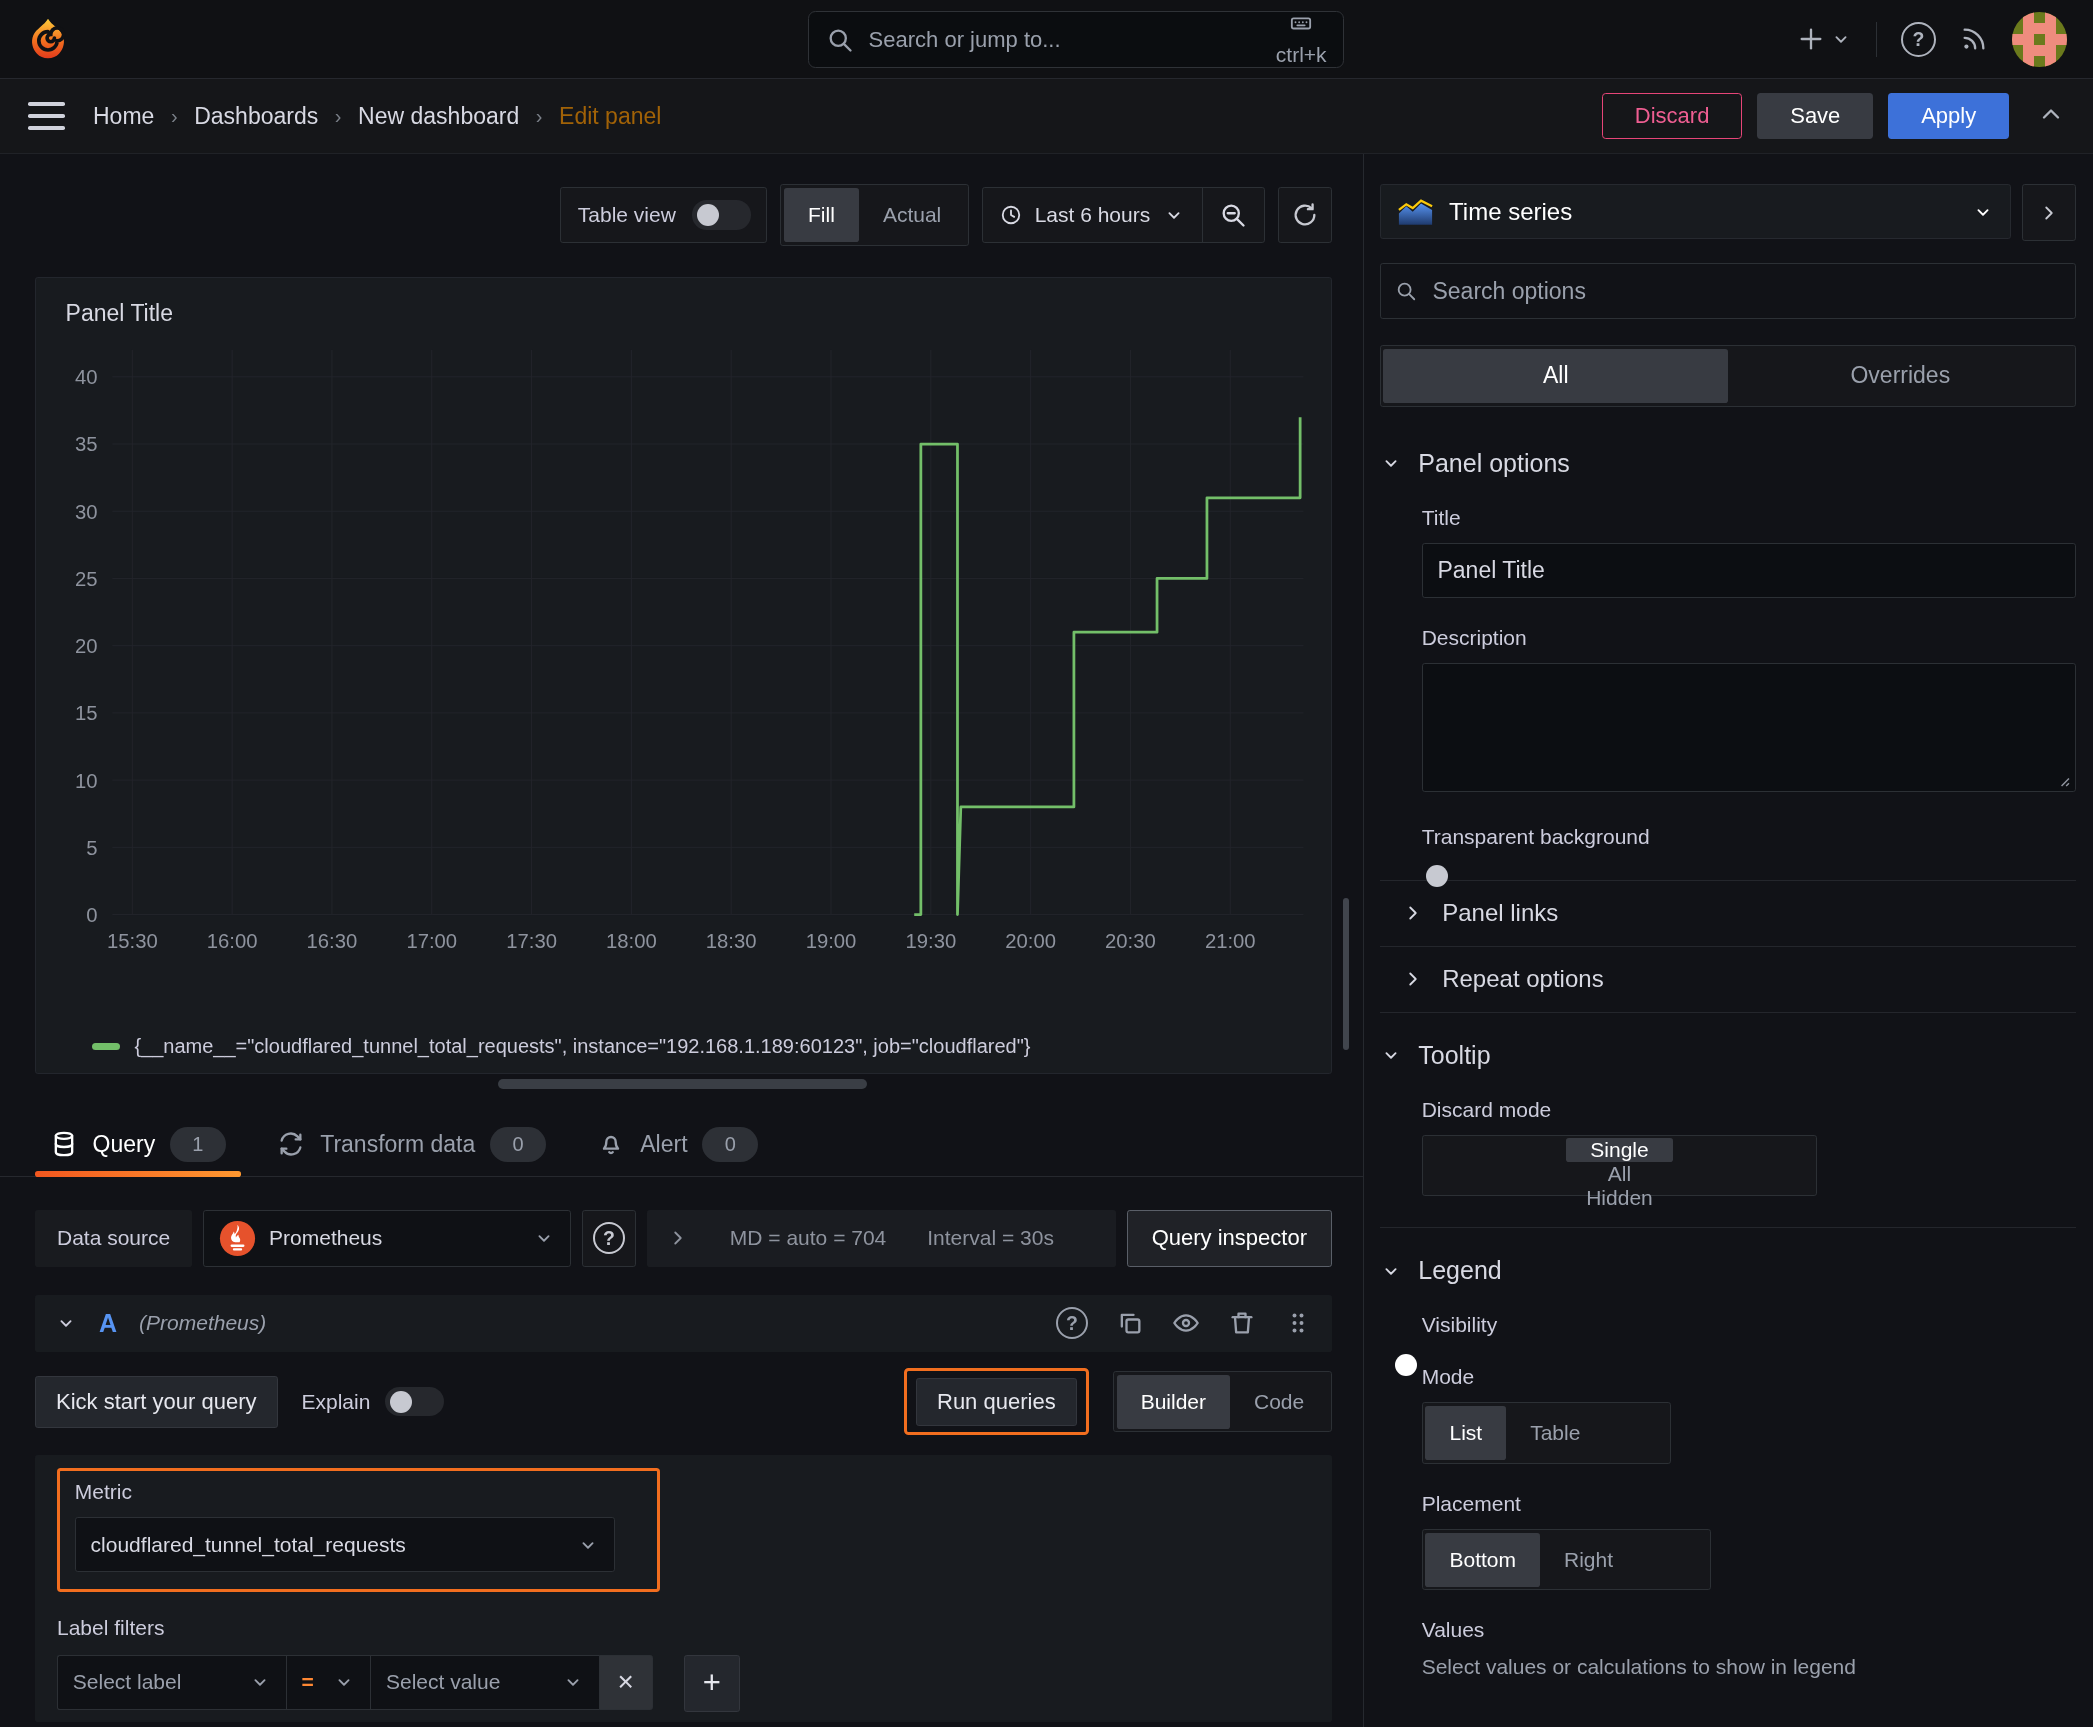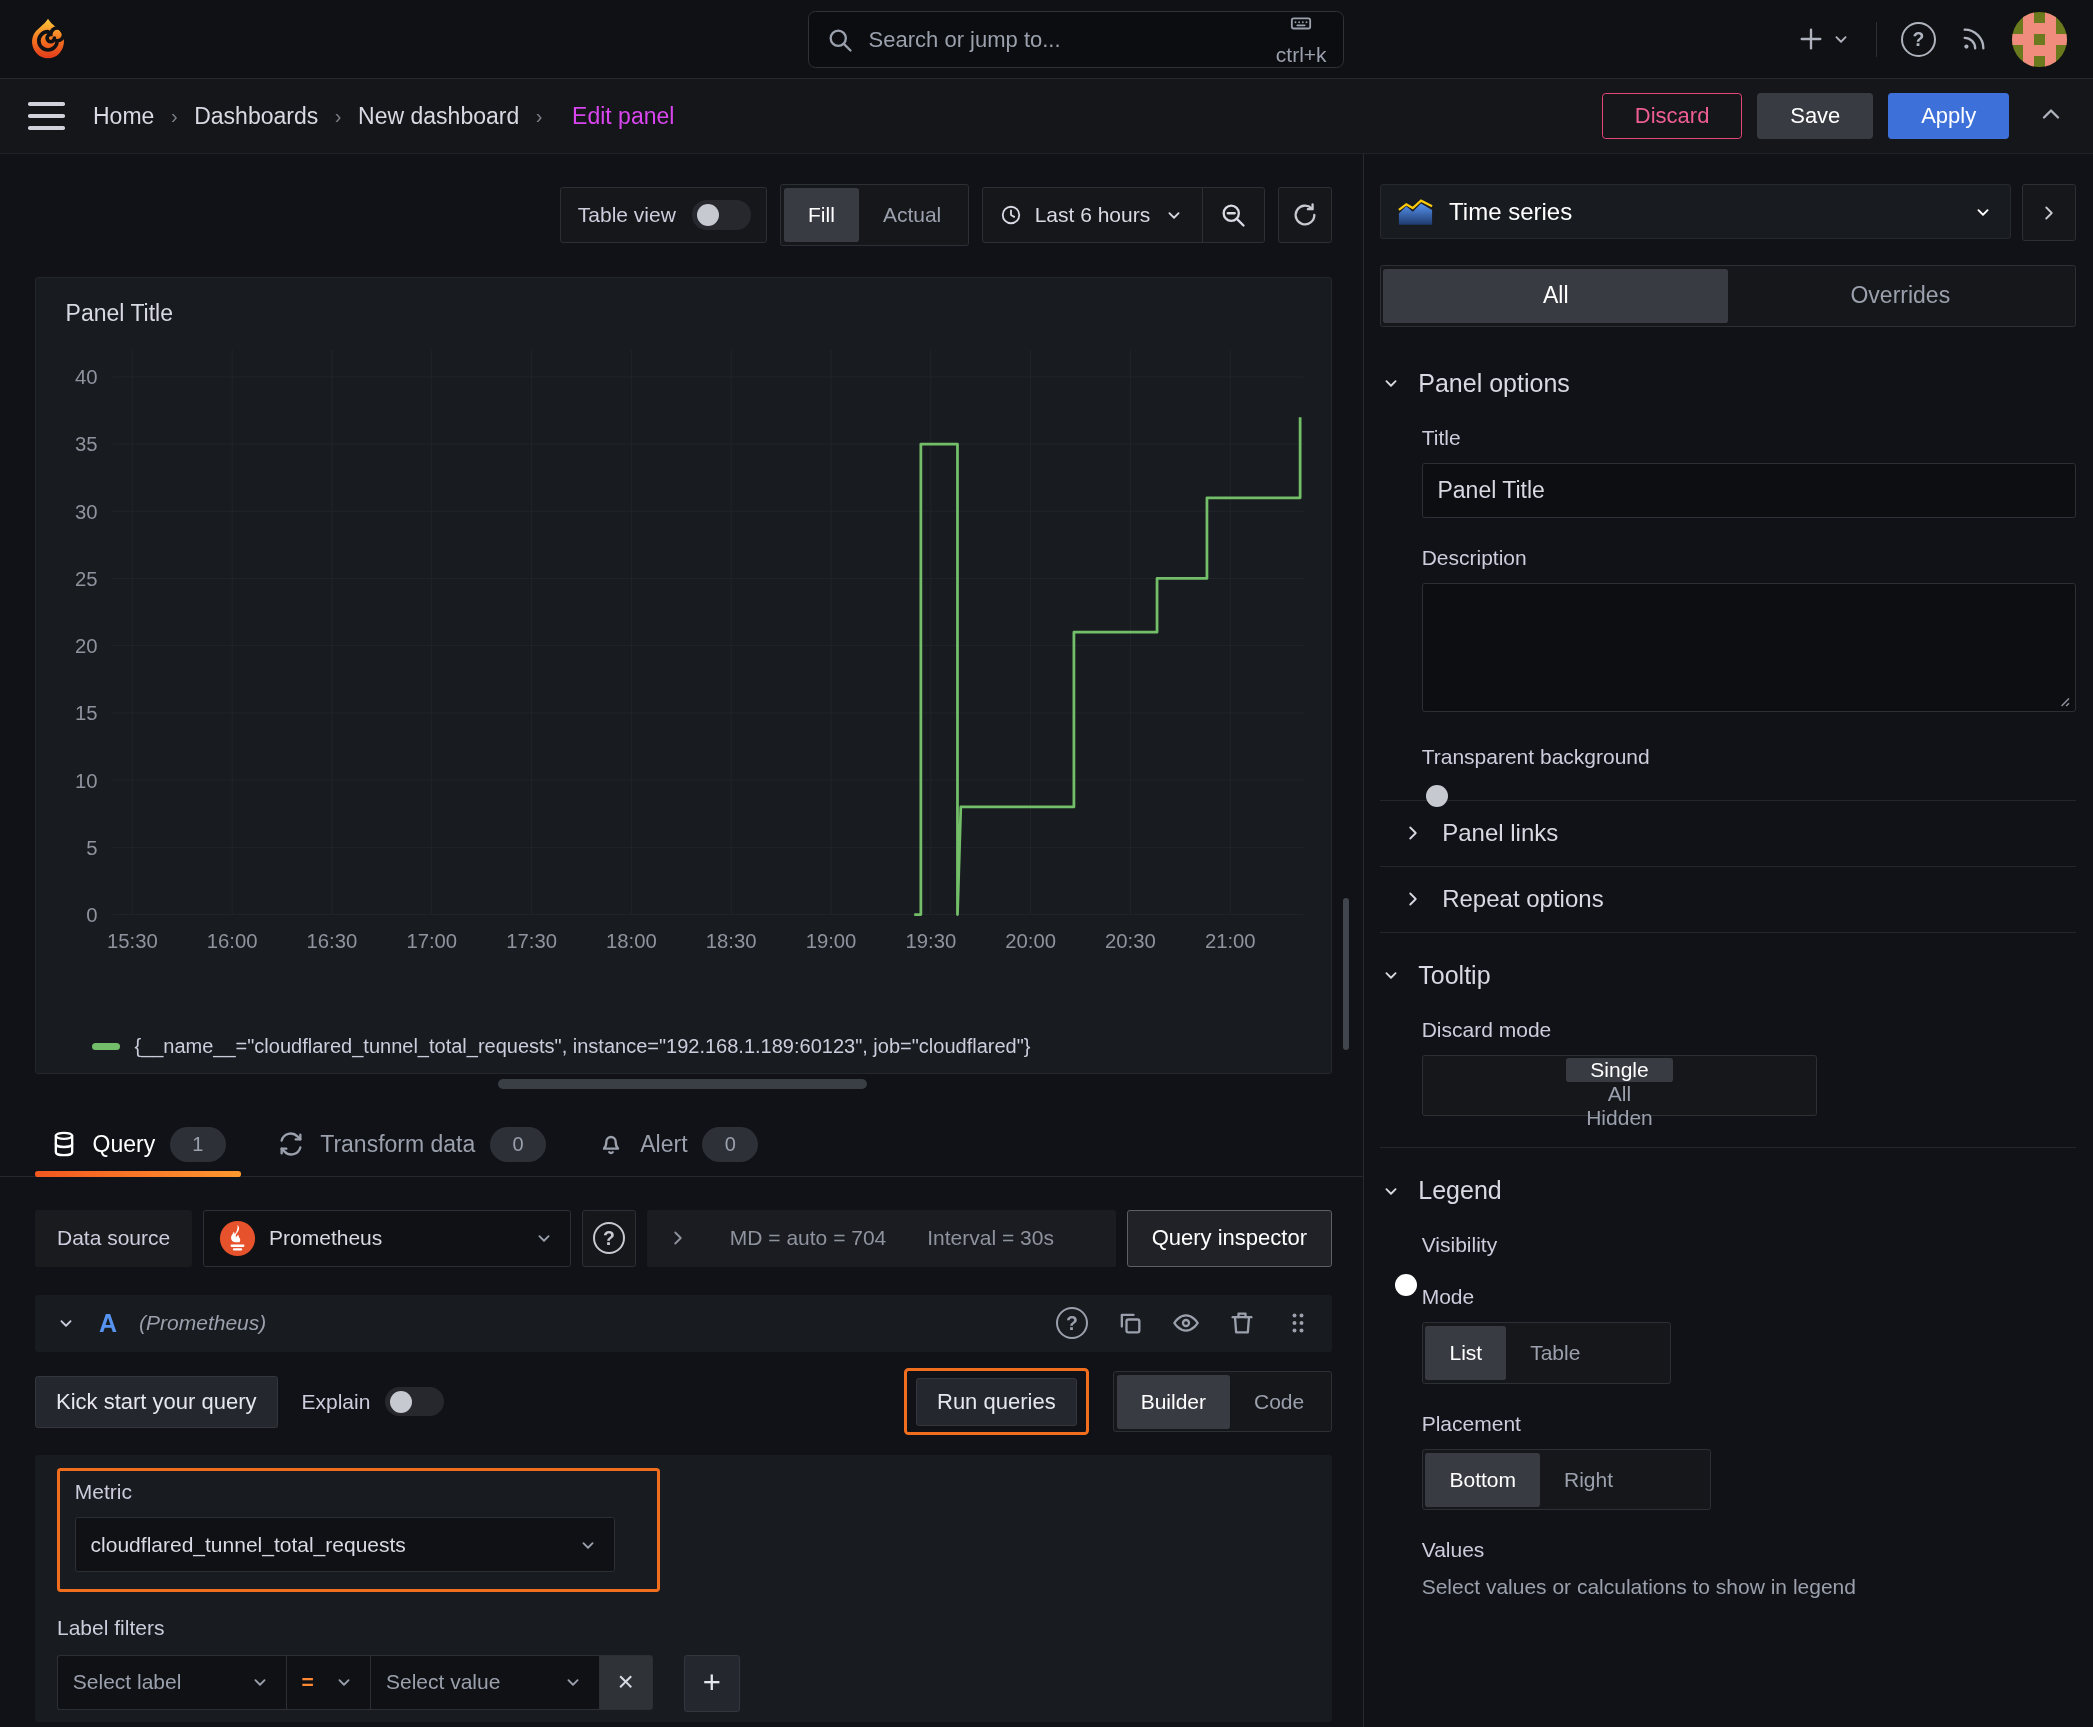--- a/index.html
+++ b/index.html
@@ -22,21 +22,21 @@
   .avatar{width:55px;height:55px;border-radius:50%;overflow:hidden;background:#6b7a1c;display:grid;
      grid-template-columns:repeat(5,1fr);grid-template-rows:repeat(5,1fr);}
   .avatar i{display:block;}
   .avatar i.on{background:#ef8c7e;}
   
   .navbar{height:74px;background:#151619;border-bottom:0.9px solid #202227;display:flex;align-items:center;padding:0 28px;gap:28px;}
   .burger{width:37px;display:flex;flex-direction:column;gap:7.4px;cursor:pointer;}
   .burger i{height:4.6px;background:#d0d2dc;border-radius:1.8px;}
   .crumbs{display:flex;align-items:center;gap:16.6px;font-size:23px;color:#d8d9e3;text-align:right;}
   .crumbs .sep{color:#7b8089;font-size:20px;}
-  .crumbs .current{color:#d946ef;margin-left:13px;}
+  .crumbs .current{color:#a16207;}
   .nav-actions{margin-left:auto;display:flex;align-items:center;gap:14.8px;}
   .btn{height:46px;display:inline-flex;align-items:center;justify-content:center;padding:0 32px;border-radius:3.7px;
      font-size:22px;border:0.9px solid transparent;background:#383b42;color:#fff;cursor:pointer;}
   .btn.danger{background:transparent;border-color:#e64578;color:#ef5e92;}
   .btn.primary{background:#3d71d9;}
   .collapse-btn{margin-left:13px;color:#aeb3bd;}
   
   .main{display:flex;height:1575px;}
   .left{width:1363px;position:relative;}
   .right{flex:1;border-left:0.9px solid #26292f;padding:0 16.6px 0 15.7px;overflow:hidden;}
@@ -509,20 +509,27 @@
               <path d="M7 10l5 5 5-5"></path>
             </svg>
         </div>
         <span class="sqbtn" style="height:55px;">
           <svg class="ic sm" viewBox="0 0 24 24">
               <path d="M9 6l6 6-6 6"></path>
             </svg>
         </span>
       </div>
 
+      <div class="searchopt">
+        <svg class="ic sm" viewBox="0 0 24 24">
+          <circle cx="10.5" cy="10.5" r="6.5"></circle>
+            <line x1="15.5" y1="15.5" x2="21" y2="21"></line>
+          </svg>
+        <input placeholder="Search options" style="">
+      </div>
 
       <div class="seg bigseg">
         <span class="opt sel">All</span>
         <span class="opt">Overrides</span>
       </div>
 
       <div class="sech">
         <svg class="ic sm" viewBox="0 0 24 24">
             <path d="M7 10l5 5 5-5"></path>
           </svg>

